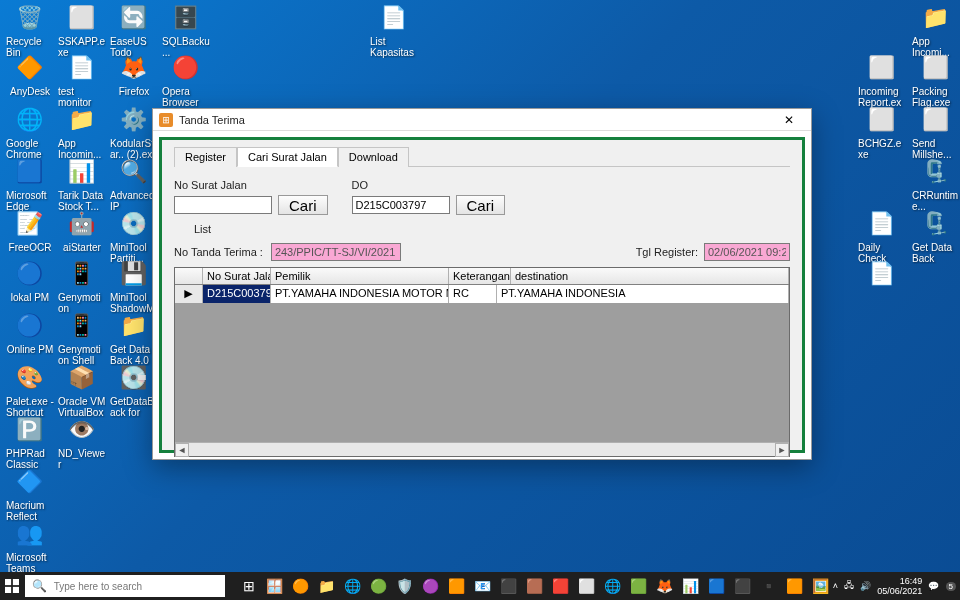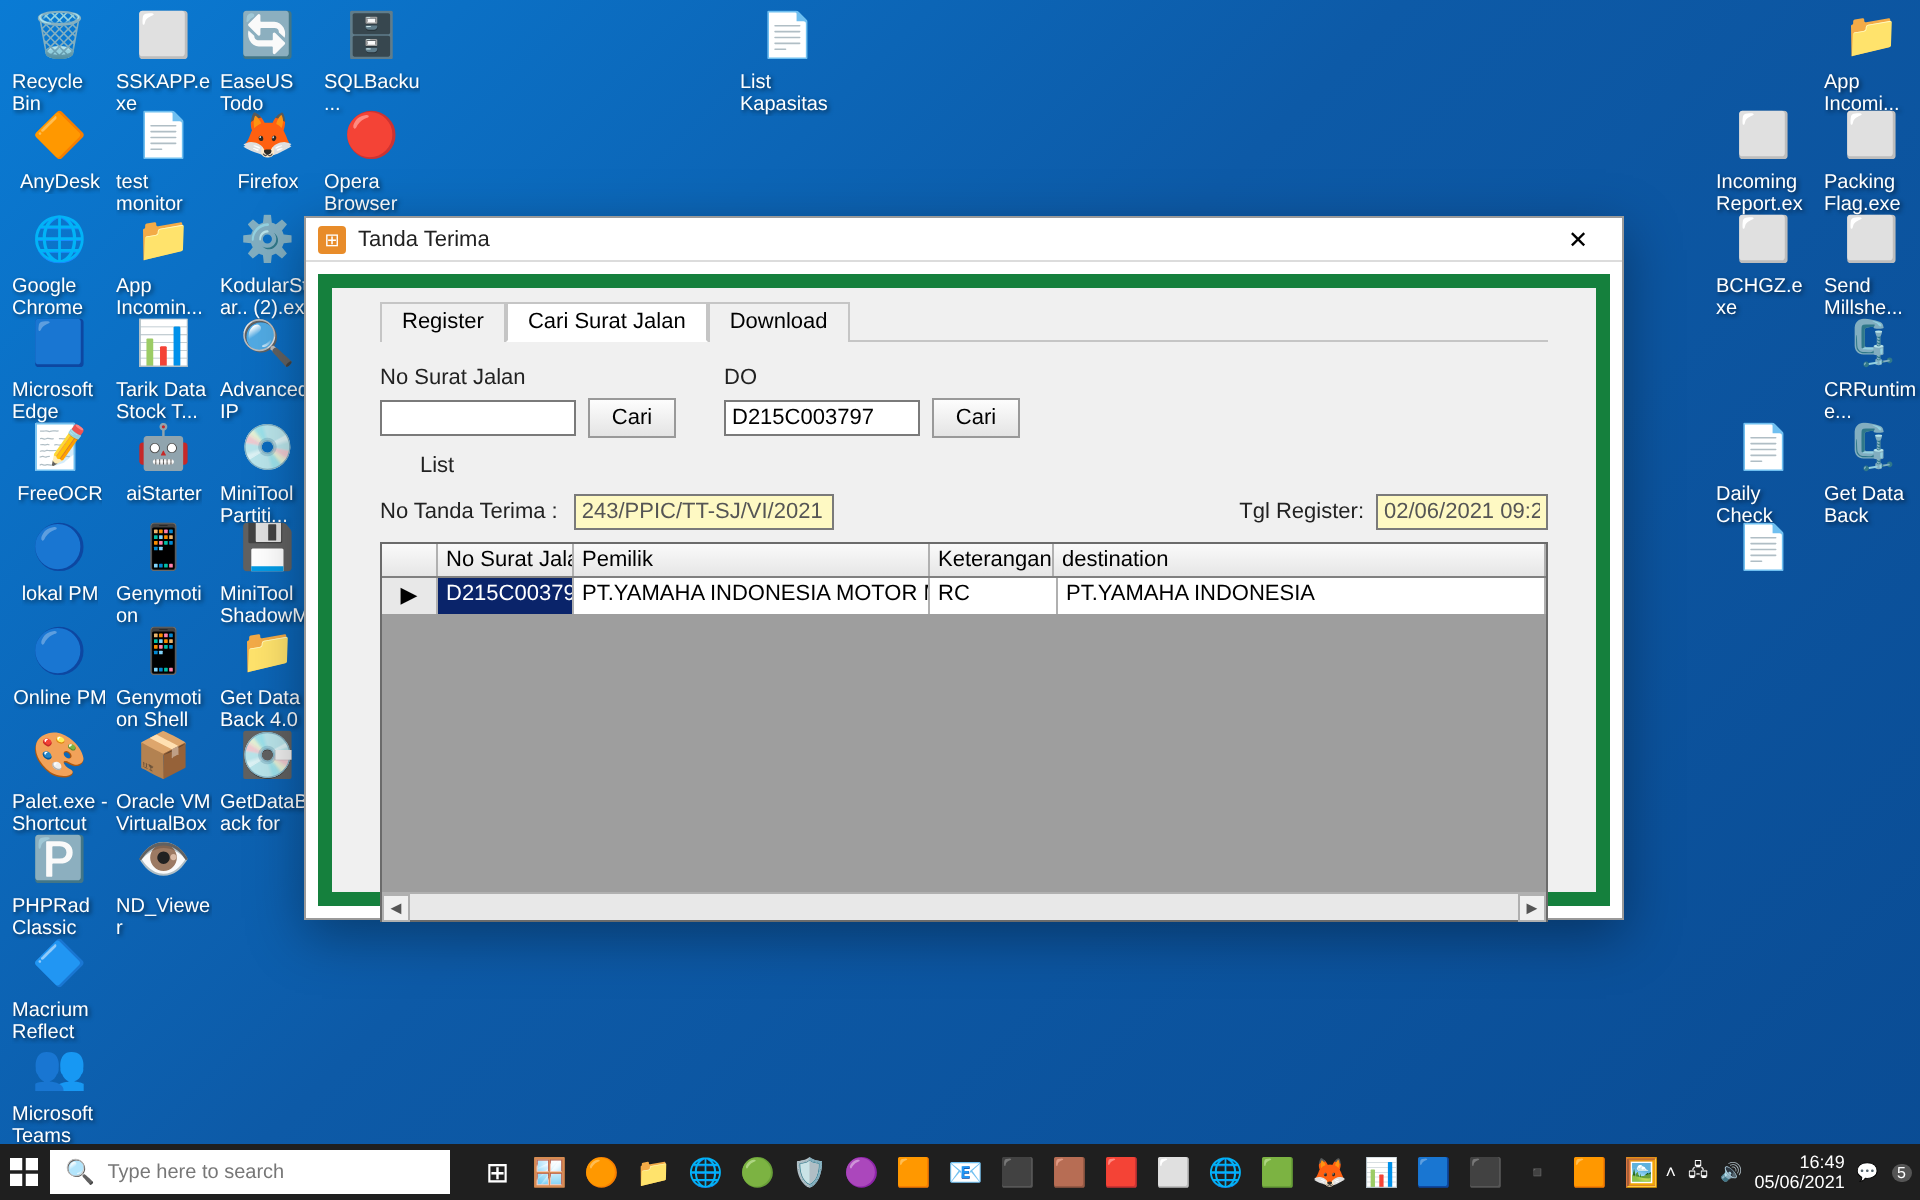--- a/index.html
+++ b/index.html
@@ -11,54 +11,54 @@
 .dicon .ic { width: 32px; height: 32px; display: flex; align-items: center; justify-content: center; font-size: 22px; color: #fff; }
 .dicon .lb { font-size: 10px; color: #fff; text-align: left; line-height: 11px; text-shadow: 1px 1px 2px rgba(0,0,0,.6); word-break: break-word; max-height: 22px; overflow: hidden; }
 
 
 .window { position: absolute; left: 152px; top: 108px; width: 660px; height: 352px; background: #fff; border: 1px solid #9a9a9a; box-shadow: 0 8px 26px rgba(0,0,0,.35); }
 .titlebar { height: 22px; display: flex; align-items: center; padding: 0 6px; border-bottom: 1px solid #dcdcdc; }
 .titlebar .ticon { width: 14px; height: 14px; margin-right: 6px; background: #e88c2a; border-radius: 2px; display:flex;align-items:center;justify-content:center;font-size:9px;color:#fff;}
 .titlebar .ttext { font-size: 11px; flex: 1; color: #222; }
 .titlebar .close { width: 32px; height: 18px; display: flex; align-items: center; justify-content: center; font-size: 12px; cursor: pointer; }
 
-.winbody { position: absolute; left: 6px; right: 6px; top: 28px; bottom: 6px; background: #f0f0f0; border: 7px solid #15803d; padding: 4px 24px; }
+.winbody { position: absolute; left: 6px; right: 6px; top: 28px; bottom: 6px; background: #f0f0f0; border: 3px solid #15803d; padding: 4px 12px; }
 
 .tabs { display: flex; gap: 0; font-size: 11px; margin-top: 2px; }
 .tab { padding: 3px 10px; border: 1px solid #c5c5c5; background: #f0f0f0; cursor: pointer; border-bottom: none; position: relative; top: 1px; }
 .tab.active { background: #fff; border-bottom: 1px solid #fff; z-index: 2; }
 .tabline { height: 1px; background: #c5c5c5; margin-top: 0; }
 
 .section { margin-top: 12px; font-size: 11px; }
 .row { display: flex; align-items: center; gap: 6px; }
 .lbl { font-size: 11px; color: #222; }
 input.field { height: 18px; font-size: 11px; border: 1px solid #7a7a7a; padding: 0 3px; background: #fff; }
-input.readonly { background: #fef9c3; color: #555; }
-.btn { height: 20px; min-width: 44px; font-size: 11px; border: 1px solid #999; background: linear-gradient(#fdfdfd,#e4e4e4); padding: 0 10px; cursor: pointer; display:flex;align-items:center;justify-content:center;}
+input.readonly { background: #f9a8d4; color: #555; }
+.btn { height: 20px; min-width: 44px; font-size: 15px; border: 1px solid #999; background: linear-gradient(#fdfdfd,#e4e4e4); padding: 0 10px; cursor: pointer; display:flex;align-items:center;justify-content:center;}
 
 .searchrow { display: flex; gap: 24px; align-items: flex-end; }
 .searchrow .col { display: flex; flex-direction: column; gap: 4px; }
 
 .listlbl { margin-top: 8px; margin-left: 20px; }
 .metarow { display: flex; align-items: center; gap: 8px; margin: 8px 0 6px; }
 .metarow .right { margin-left: auto; display:flex; align-items:center; gap:6px;}
 .exportwrap { display:flex; justify-content:flex-end; margin-top:-4px;}
 
 
 .grid { border: 1px solid #6b6b6b; background: #9e9e9e; height: 190px; display: flex; flex-direction: column; }
 .grid-head { display: flex; background: #f0f0f0; border-bottom: 1px solid #808080; font-size: 11px; }
 .grid-head .gh, .grid-body .gc { border-right: 1px solid #b0b0b0; padding: 2px 4px; overflow: hidden; white-space: nowrap; }
 .gh { background: linear-gradient(#fafafa,#e6e6e6); height:16px; display:flex;align-items:center;}
 .grid-body { flex: 1; background: #9e9e9e; overflow: hidden; position: relative;}
 .grow { display: flex; background: #fff; font-size: 11px; height: 18px; }
 .grow .sel { background: #0a246a; color: #fff; }
 .grid-scroll { height: 14px; background: #e8e8e8; display:flex; align-items:center; justify-content:space-between; border-top:1px solid #b0b0b0;}
 .grid-scroll .arr { width:14px;height:14px;display:flex;align-items:center;justify-content:center;font-size:9px;color:#555;border:1px solid #b0b0b0;background:#f0f0f0;}
 
-.c0{width:28px} .c1{width:68px} .c2{width:178px} .c3{width:64px} .c4{width:86px}
+.c0{width:28px} .c1{width:68px} .c2{width:178px} .c3{width:48px} .c4{width:86px}
 .gh0{width:28px}.gh1{width:68px}.gh2{width:178px}.gh3{width:62px}.gh4{flex:1}
 
 
 .taskbar { position: absolute; left: 0; right: 0; bottom: 0; height: 28px; background: #1f1f1f; display: flex; align-items: center; color: #fff; font-size: 10px; }
 .start { width: 36px; height: 28px; display: flex; align-items: center; justify-content: center; cursor: pointer; }
 .start svg { width: 14px; height: 14px; }
 .search { flex: 0 0 200px; height: 22px; margin: 0 4px 0 0; background: #fff; display: flex; align-items: center; gap: 6px; padding: 0 8px; color: #777; }
 .search .mag { font-size: 12px; }
 .tbicons { display: flex; align-items: center; height: 100%; margin-left: 8px; gap: 2px; }
 .tbi { width: 24px; height: 28px; display: flex; align-items: center; justify-content: center; font-size: 14px; cursor: pointer; }

